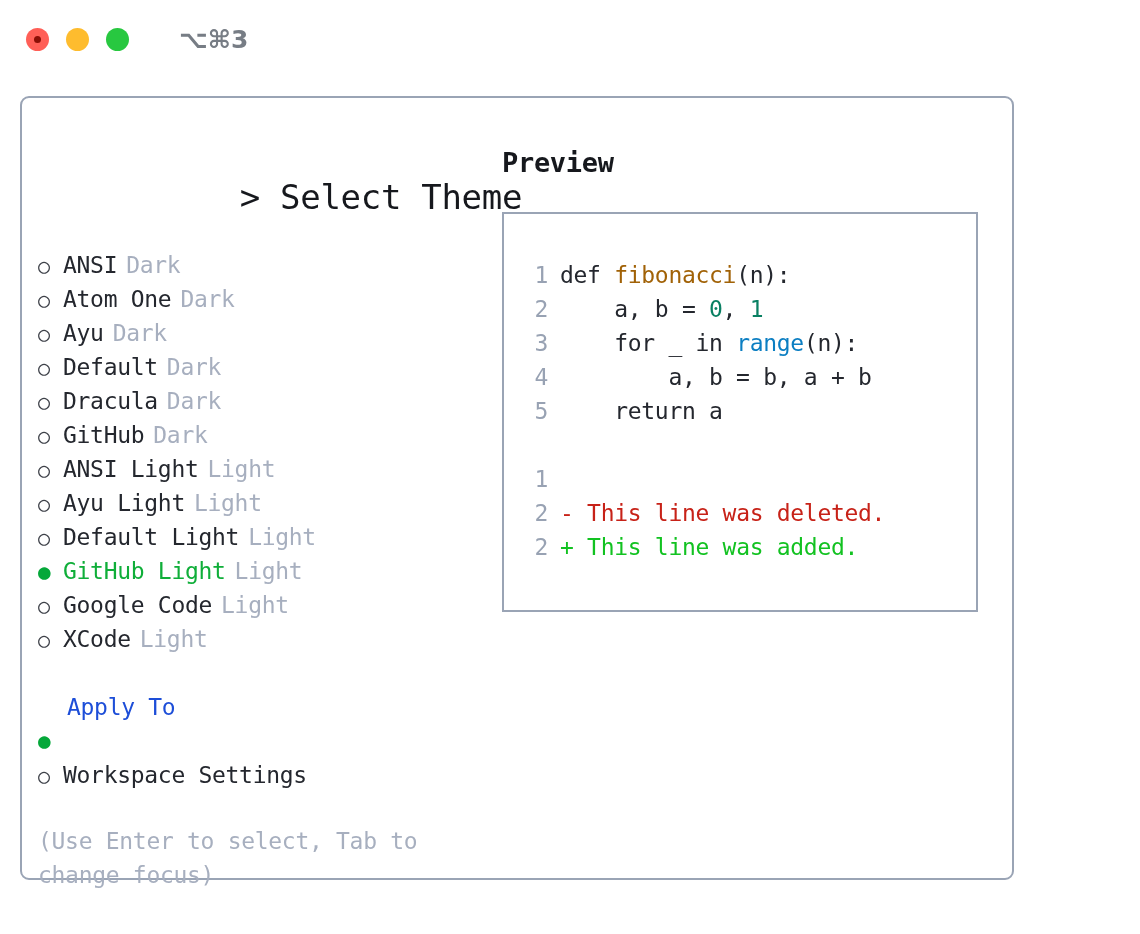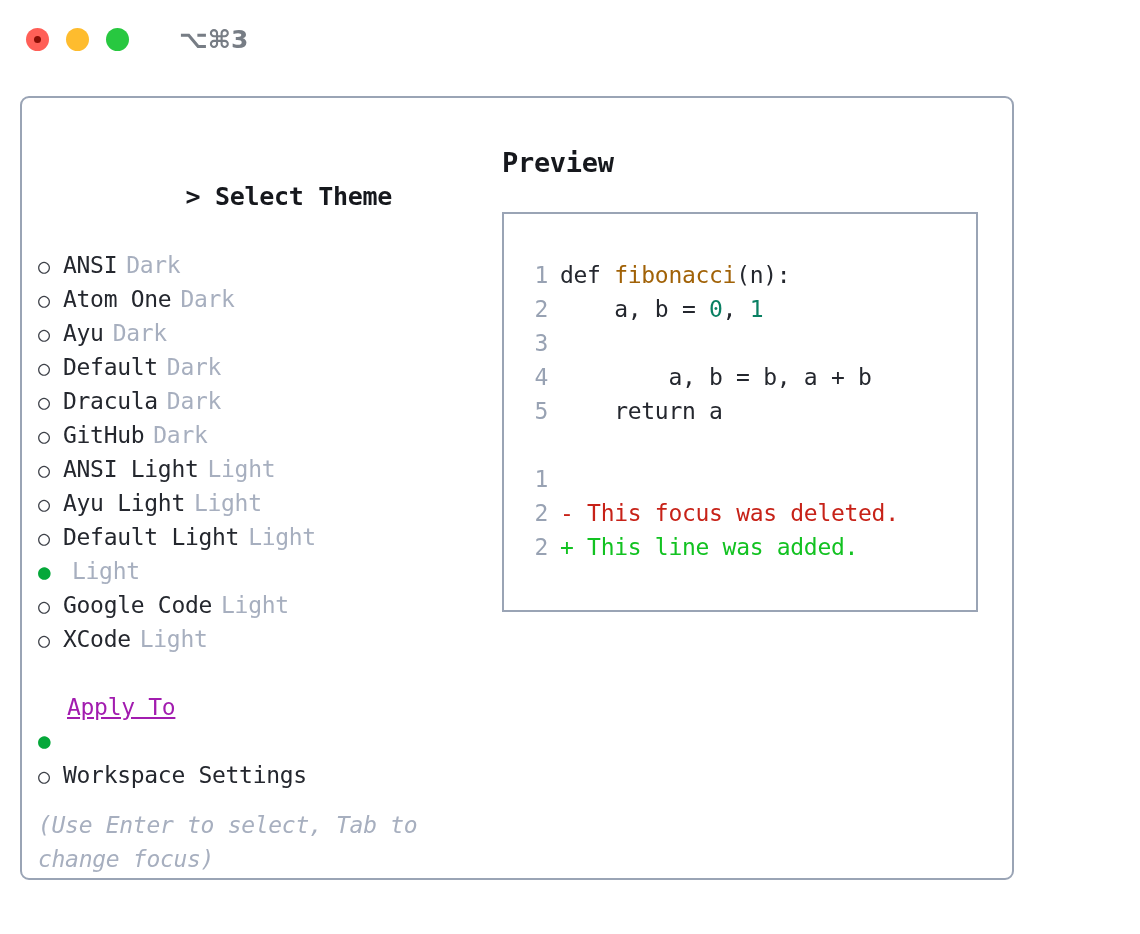--- a/index.html
+++ b/index.html
@@ -88,22 +88,22 @@
 
   
   .left-col {
     position: absolute;
     left: 16px;
     top: 48px;
     width: 450px;
   }
 
   .header-line {
-    font-size: 25px;
-    font-weight: bold;
+    font-size: 34px;
+    font-weight: normal;
     color: #16181d;
     line-height: 34px;
     white-space: pre;
     letter-spacing: -0.3px;
   }
 
   .theme-list {
     margin-top: 0px;
   }
 
@@ -135,36 +135,34 @@
   }
   .row-tag {
     color: #a7afbf;
     margin-left: 9px;
   }
 
   .section-gap { height: 34px; }
 
   .apply-header {
     font-size: 23px;
-    color: #a21caf;
+    color: #1d4ed8;
     line-height: 34px;
     padding-left: 29px;
     white-space: pre;
     letter-spacing: -0.3px;
-    text-decoration: underline;
   }
 
   .hint {
-    margin-top: 16px;
+    margin-top: 32px;
     font-size: 23px;
     line-height: 34px;
     color: #a7afbf;
     width: 420px;
     letter-spacing: -0.3px;
-    font-style: italic;
   }
 
   
   .right-col {
     position: absolute;
     left: 480px;
     top: 48px;
     width: 490px;
   }
   .preview-title {
@@ -237,21 +235,21 @@
         <div class="theme-list">
             <div class="row"><span class="bullet">○</span><span class="row-label">ANSI</span><span class="row-tag">Dark</span></div>
             <div class="row"><span class="bullet">○</span><span class="row-label">Atom One</span><span class="row-tag">Dark</span></div>
             <div class="row"><span class="bullet">○</span><span class="row-label">Ayu</span><span class="row-tag">Dark</span></div>
             <div class="row"><span class="bullet">○</span><span class="row-label">Default</span><span class="row-tag">Dark</span></div>
             <div class="row"><span class="bullet">○</span><span class="row-label">Dracula</span><span class="row-tag">Dark</span></div>
             <div class="row"><span class="bullet">○</span><span class="row-label">GitHub</span><span class="row-tag">Dark</span></div>
             <div class="row"><span class="bullet">○</span><span class="row-label">ANSI Light</span><span class="row-tag">Light</span></div>
             <div class="row"><span class="bullet">○</span><span class="row-label">Ayu Light</span><span class="row-tag">Light</span></div>
             <div class="row"><span class="bullet">○</span><span class="row-label">Default Light</span><span class="row-tag">Light</span></div>
-            <div class="row selected"><span class="bullet sel">●</span><span class="row-tag">Light</span></div>
+            <div class="row selected"><span class="bullet sel">●</span><span class="row-label">GitHub Light</span><span class="row-tag">Light</span></div>
             <div class="row"><span class="bullet">○</span><span class="row-label">Google Code</span><span class="row-tag">Light</span></div>
             <div class="row"><span class="bullet">○</span><span class="row-label">XCode</span><span class="row-tag">Light</span></div>
           </div>
 
         <div class="section-gap"></div>
 
         <div class="apply-header">Apply To</div>
 
         <div class="apply-list">
             <div class="row selected"><span class="bullet sel">●</span></div>
@@ -261,28 +259,28 @@
         <div class="hint">(Use Enter to select, Tab to change focus)</div>
       </div>
 
       <div class="right-col">
         <div class="preview-title">Preview</div>
 
         <div class="preview-box">
           <div id="code-block">
               <div class="code-line"><span class="lineno">1</span><span class="code-text"><span class="tok-plain">def </span><span class="tok-fn">fibonacci</span><span class="tok-plain">(n):</span></span></div>
               <div class="code-line"><span class="lineno">2</span><span class="code-text"><span class="tok-plain">    a, b = </span><span class="tok-num">0</span><span class="tok-plain">, </span><span class="tok-num">1</span></span></div>
-              <div class="code-line"><span class="lineno">3</span></div>
+              <div class="code-line"><span class="lineno">3</span><span class="code-text"><span class="tok-plain">    for _ in </span><span class="tok-call">range</span><span class="tok-plain">(n):</span></span></div>
               <div class="code-line"><span class="lineno">4</span><span class="code-text"><span class="tok-plain">        a, b = b, a + b</span></span></div>
               <div class="code-line"><span class="lineno">5</span><span class="code-text"><span class="tok-plain">    return a</span></span></div>
             </div>
           <div class="blank-line"></div>
           <div id="diff-block">
               <div class="code-line"><span class="lineno">1</span><span class="diff-ctx"> </span></div>
-              <div class="code-line"><span class="lineno">2</span><span class="diff-del">-</span><span class="diff-del"> This focus was deleted.</span></div>
+              <div class="code-line"><span class="lineno">2</span><span class="diff-del">-</span><span class="diff-del"> This line was deleted.</span></div>
               <div class="code-line"><span class="lineno">2</span><span class="diff-add">+</span><span class="diff-add"> This line was added.</span></div>
             </div>
         </div>
       </div>
 
     </div>
   </div>
 </div>
 
 </body></html>

